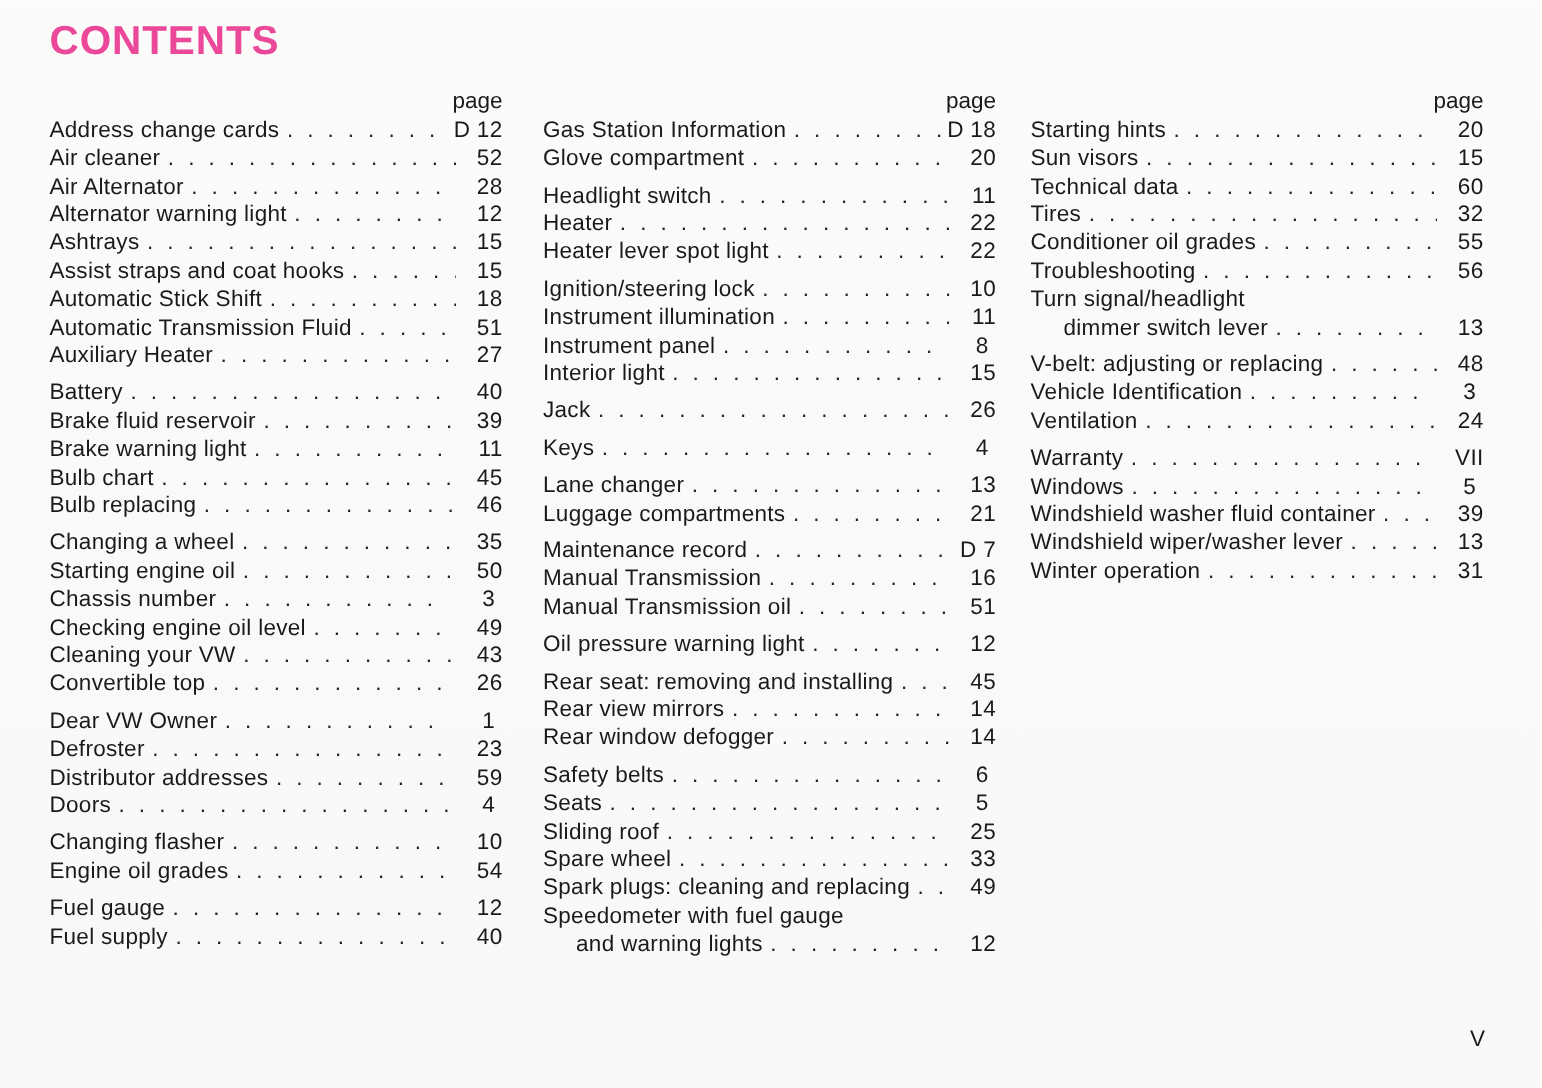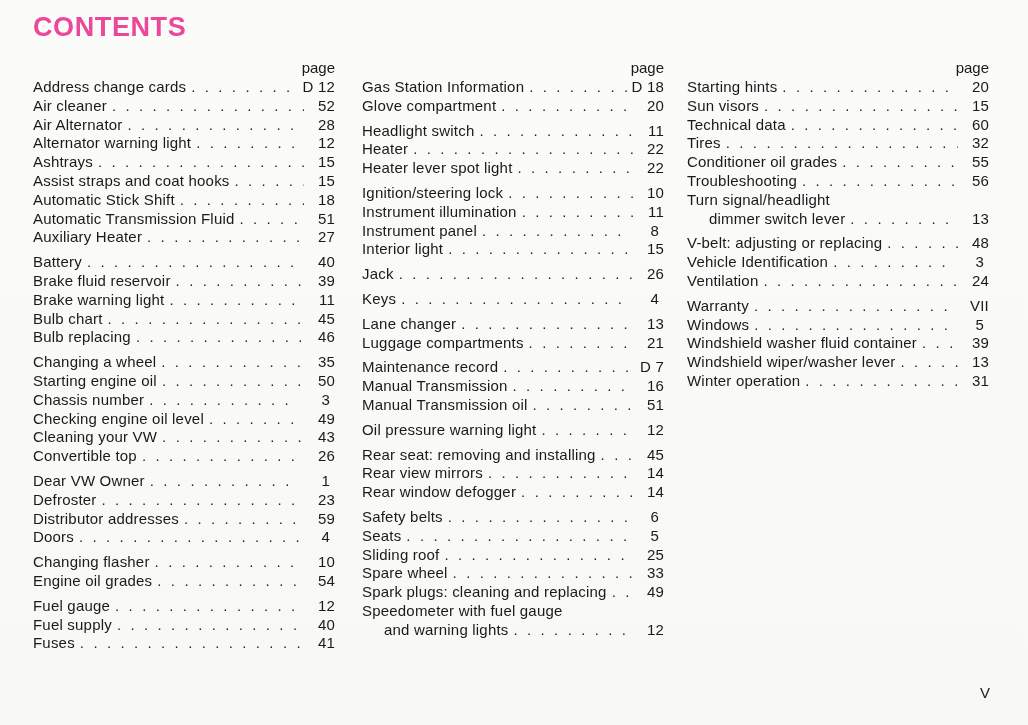--- a/index.html
+++ b/index.html
@@ -215,25 +215,20 @@
             <div class="row">
               <span class="label">Fuel gauge</span>
               <span class="lead"></span>
               <span class="pg">12</span>
             </div>
             <div class="row">
               <span class="label">Fuel supply</span>
               <span class="lead"></span>
               <span class="pg">40</span>
             </div>
-            <div class="row">
-              <span class="label">Fuses</span>
-              <span class="lead"></span>
-              <span class="pg">41</span>
-            </div>
           </div>
         </div>
     </div>
     <div class="col col-2">
       <div class="page-hdr">page</div>
       <div class="groups">
           <div class="group">
             <div class="row">
               <span class="label">Gas Station Information</span>
               <span class="lead"></span>

